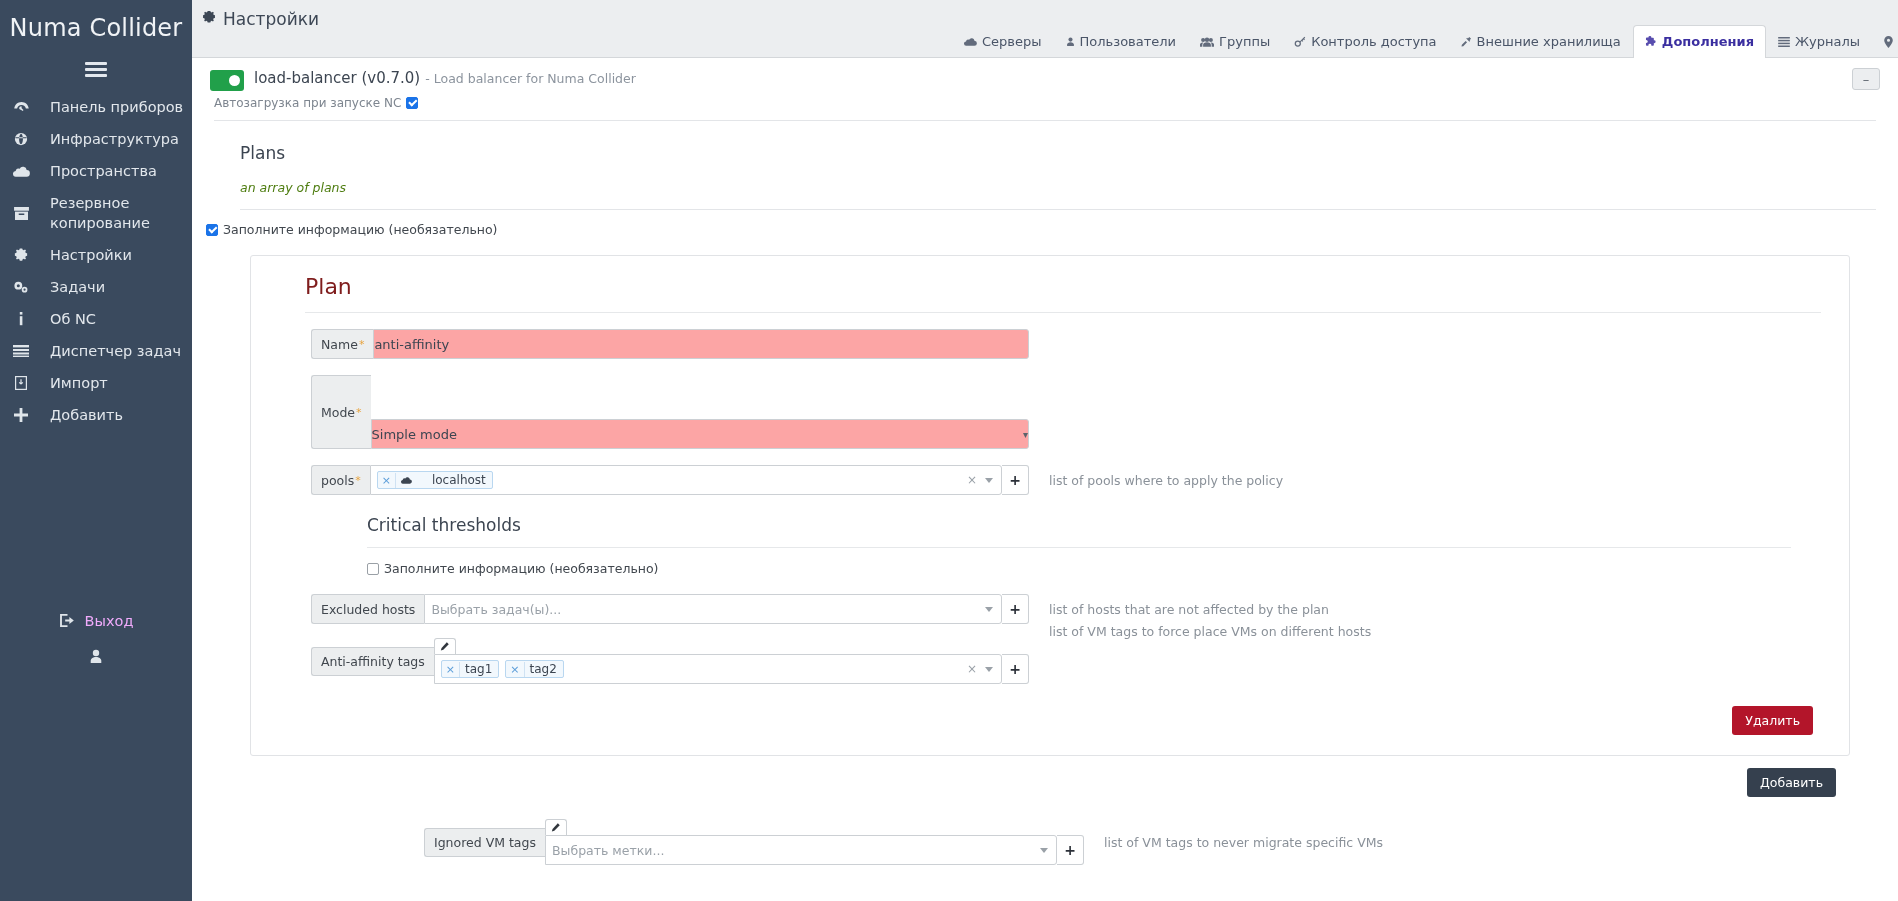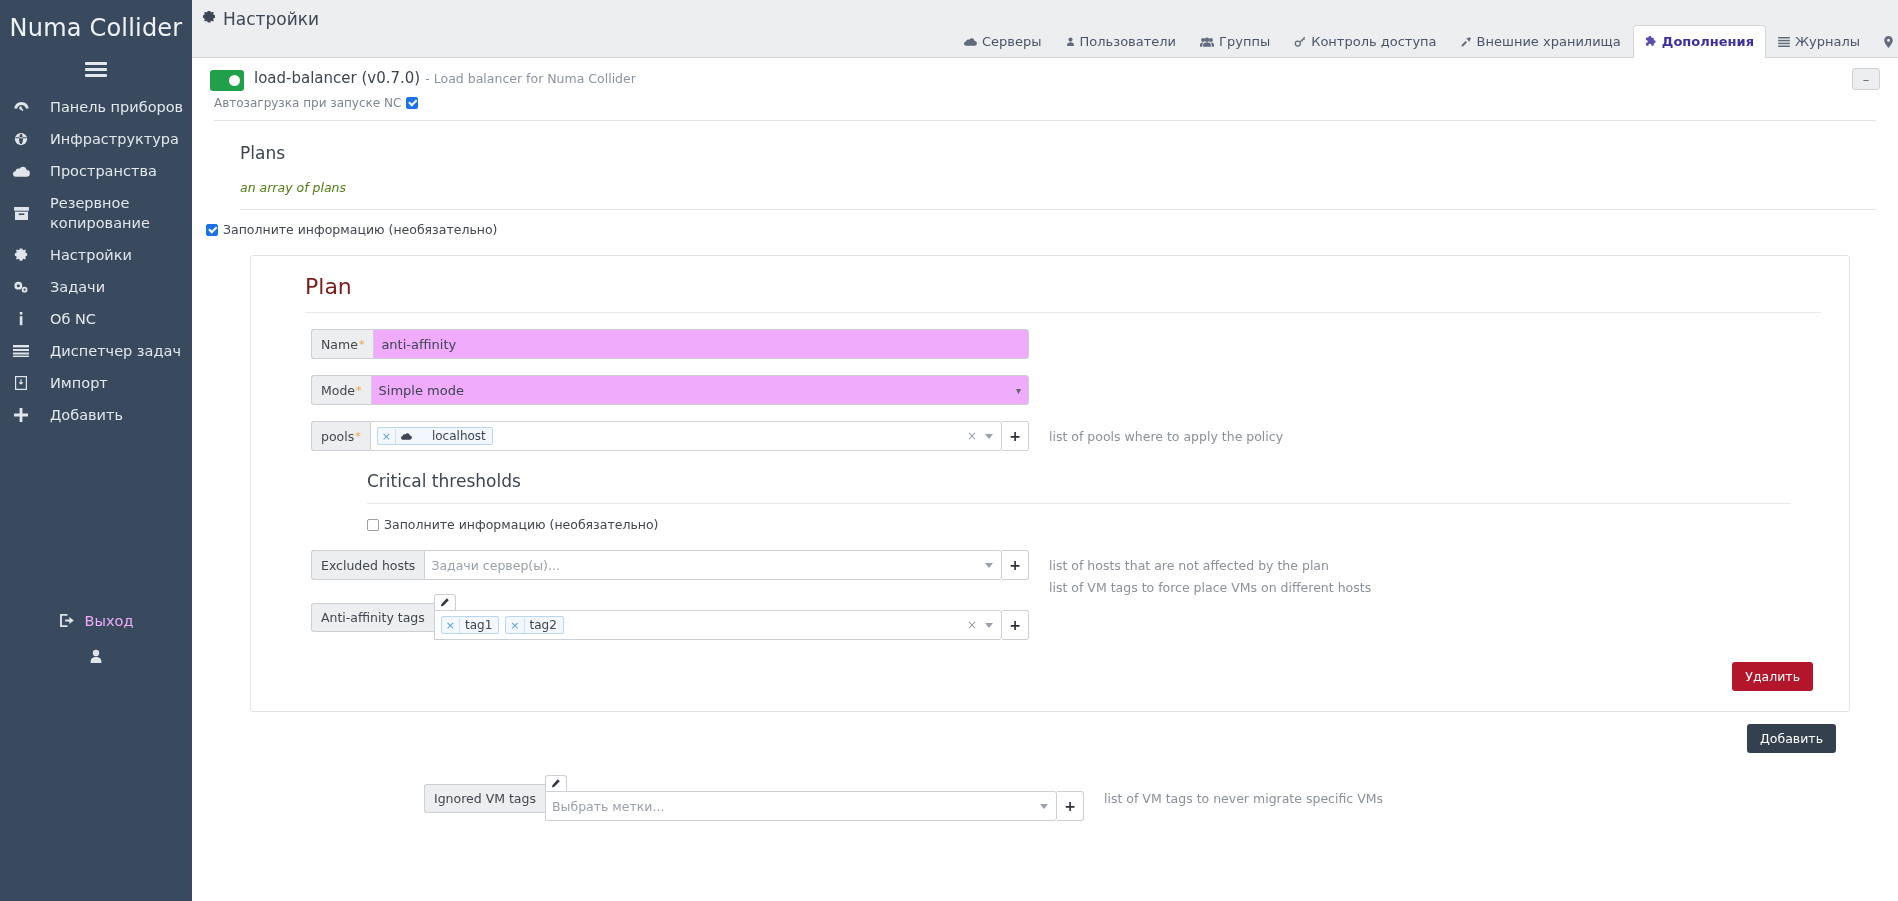--- a/index.html
+++ b/index.html
@@ -182,28 +182,28 @@
   .addon {
     background: #eceeef; border: 1px solid #ccd0d4; border-right: none;
     border-radius: 3px 0 0 3px;
     font-size: 12.5px; color: #41474e;
     padding: 6px 9px; display: flex; align-items: center;
     white-space: nowrap;
   }
   .req { color: #e8a33d; font-size: 11px; margin-left: 1px; }
   .ctrl {
     flex: 1;
-    border: 1px solid #ccd0d4; background: #f0abfc;
+    border: 1px solid #ccd0d4; background: #fca5a5;
     border-radius: 0 3px 3px 0;
     font-size: 13px; color: #3c4551;
-    padding: 6px 7px;
+    padding: 6px 0;
     display: flex; align-items: center;
     min-height: 30px;
   }
-  .ctrl.select { justify-content: space-between; cursor: pointer; }
+  .ctrl.select { justify-content: space-between; cursor: pointer; margin-top: 44px; }
   .caret-native { font-size: 10px; color: #5a626b; }
   .ph { color: #9aa1a8; font-size: 12.5px; }
 
   .multi {
     flex: 1; border: 1px solid #ccd0d4; background: #fff;
     border-radius: 0 3px 3px 0;
     display: flex; align-items: center; gap: 6px;
     padding: 3px 6px; min-height: 30px; position: relative;
   }
   .chip {
@@ -572,21 +572,21 @@
         <span class="chk"></span>
         <span>Заполните информацию (необязательно)</span>
       </div>
 
       <div class="field-row" style="margin-top:18px;">
         <div class="field-grp">
           <div class="addon">
             <span>Excluded hosts</span>
           </div>
           <div class="multi">
-            <span class="ph">Задачи сервер(ы)...</span>
+            <span class="ph">Выбрать задач(ы)...</span>
             <span class="multi-right">
               <span class="caret"></span>
             </span>
           </div>
           <div class="plusbtn">+</div>
         </div>
         <div class="help">list of hosts that are not affected by the plan</div>
       </div>
 
       <div class="field-row" style="margin-top:14px; align-items:flex-end;">

